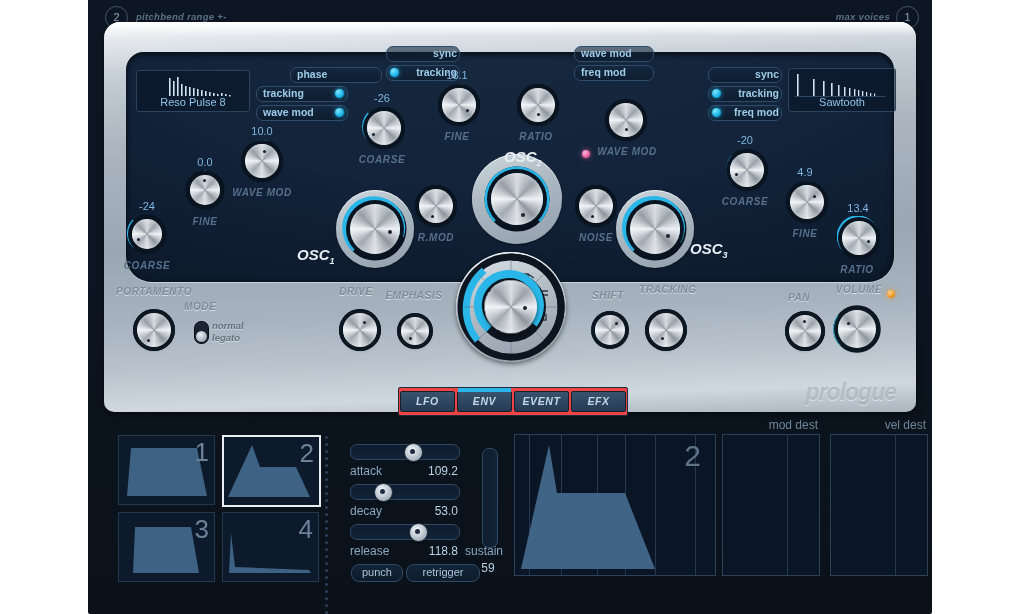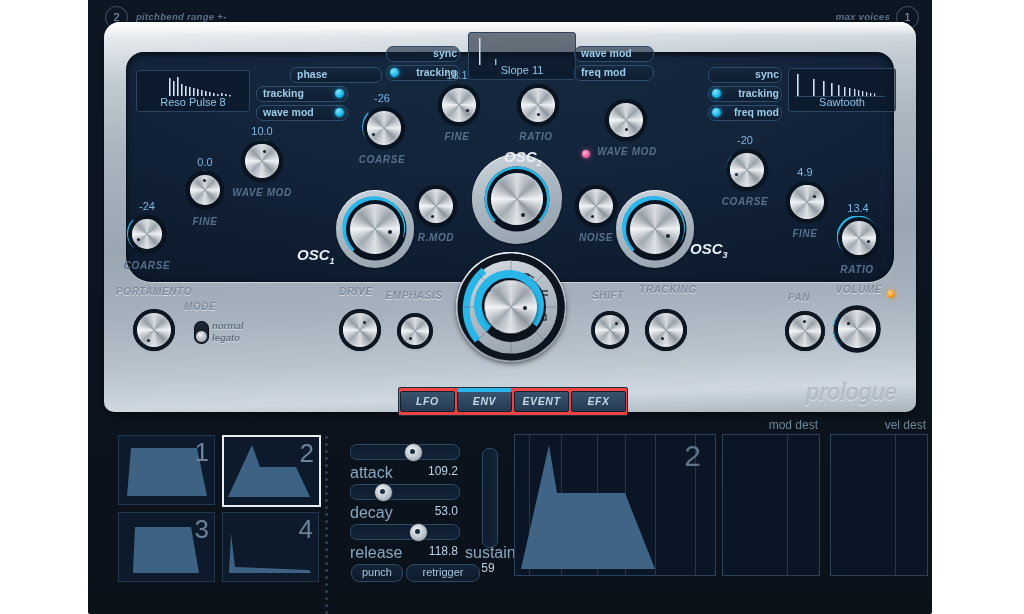--- a/index.html
+++ b/index.html
@@ -100,21 +100,21 @@
   .dotcol{position:absolute;width:3px;}
   .dotcol i{display:block;width:3px;height:3px;border-radius:50%;background:#2c415a;margin-bottom:4px;}
 
   .slider{position:absolute;height:14px;border:1px solid #2f4a66;border-radius:7px;
     background:linear-gradient(180deg,#0e1d2e,#132438);}
   .slider .grip{position:absolute;width:17px;height:17px;border-radius:50%;top:-2px;
     background:radial-gradient(circle at 40% 35%,#f2f5f8,#b9c3cc 55%,#7f8c98);
     border:1px solid #2a3a4a;box-shadow:0 1px 2px rgba(0,0,0,.6);}
   .slider .grip:after{content:"";position:absolute;left:5px;top:5px;width:5px;height:5px;
     border-radius:50%;background:#1b2c3e;}
-  .slabel{position:absolute;color:#8aa7c0;font-size:16px;font-family:"Liberation Sans",sans-serif;}
+  .slabel{position:absolute;color:#8aa7c0;font-size:12px;font-family:"Liberation Sans",sans-serif;}
   .sval{position:absolute;color:#b9d2e6;font-size:12px;text-align:right;
     font-family:"Liberation Sans",sans-serif;}
   .vslider{position:absolute;width:14px;border:1px solid #2f4a66;border-radius:7px;
     background:linear-gradient(90deg,#0e1d2e,#132438);}
   .minibtn{position:absolute;height:16px;border:1px solid #2f4a66;border-radius:8px;
     background:linear-gradient(180deg,#132438,#0e1c2c);color:#a9c4da;font-size:11px;
     line-height:15px;text-align:center;font-family:"Liberation Sans",sans-serif;}
   .dispbox{position:absolute;border:1px solid #2a4159;background:#0a1525;}
   .dispbox .gl{position:absolute;top:0;bottom:0;width:1px;background:rgba(70,100,130,.45);}
   .dtitle{position:absolute;color:#6f8699;font-size:12px;text-align:right;
@@ -185,27 +185,20 @@
     </div>
 
     <div class="pill lbl-right" style="left:282px;top:24px;width:70px;">
       <span>sync</span>
     </div>
     <div class="pill lbl-right" style="left:282px;top:43px;width:70px;">
       <span class="led left"></span>
       <span>tracking</span>
     </div>
 
-    <div class="wavebox" style="left:364px;top:10px;width:106px;height:46px;">
-      <svg width="98" height="30" viewBox="0 0 98 30">
-        <rect x="6" y="1" width="1.5" height="27" fill="#cfe3f2"></rect>
-        <rect x="22" y="22" width="1.4" height="6" fill="#9dbbd4"></rect>
-      </svg>
-      <div class="wlabel">Slope 11</div>
-    </div>
 
     <div class="pill lbl-left" style="left:470px;top:24px;width:72px;">
       <span>wave mod</span>
     </div>
     <div class="pill lbl-left" style="left:470px;top:43px;width:72px;">
       <span>freq mod</span>
     </div>
 
     <div class="pill lbl-right" style="left:604px;top:45px;width:70px;">
       <span>sync</span>

